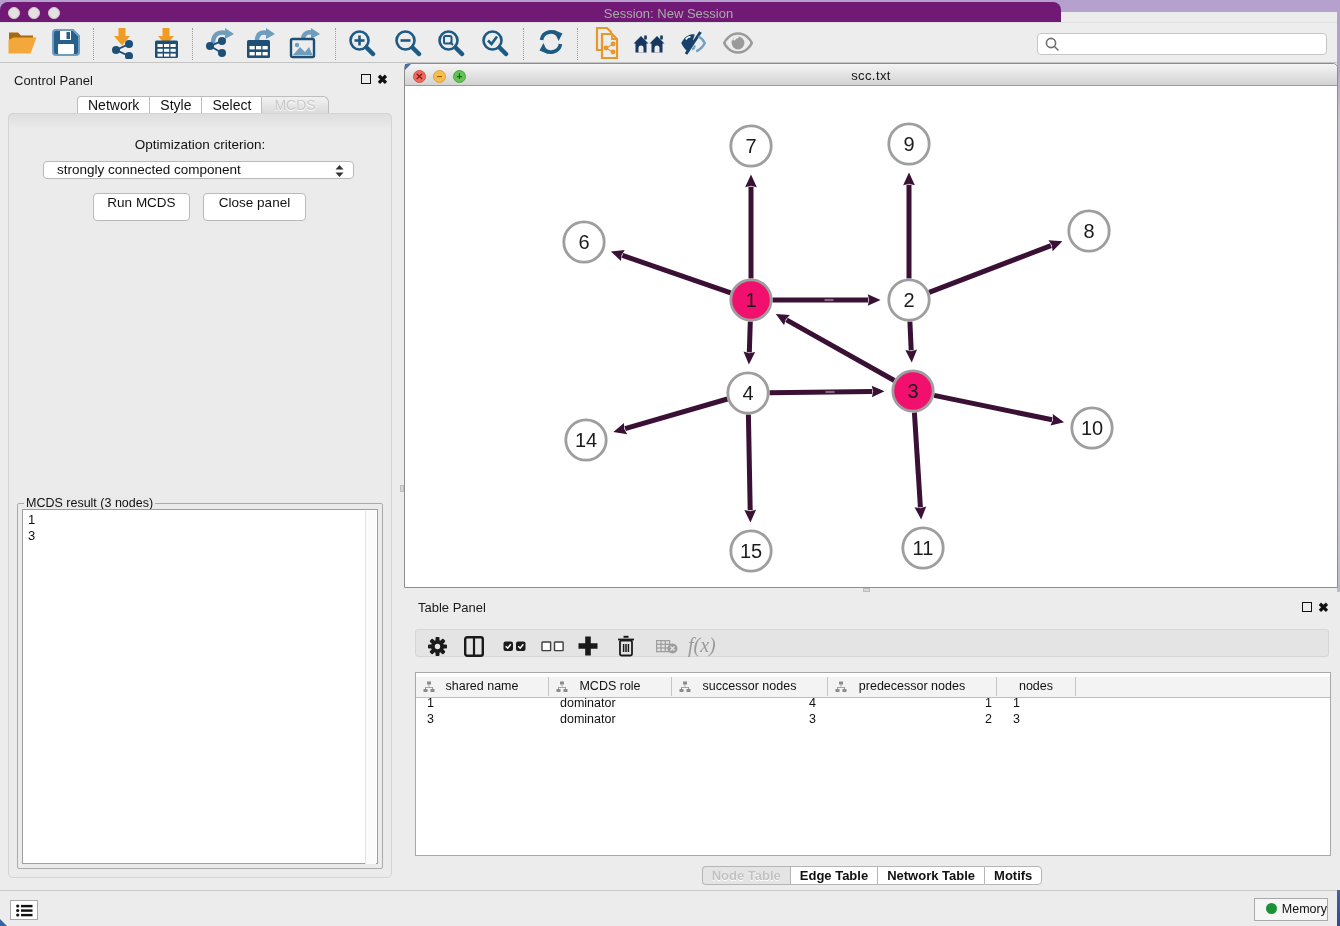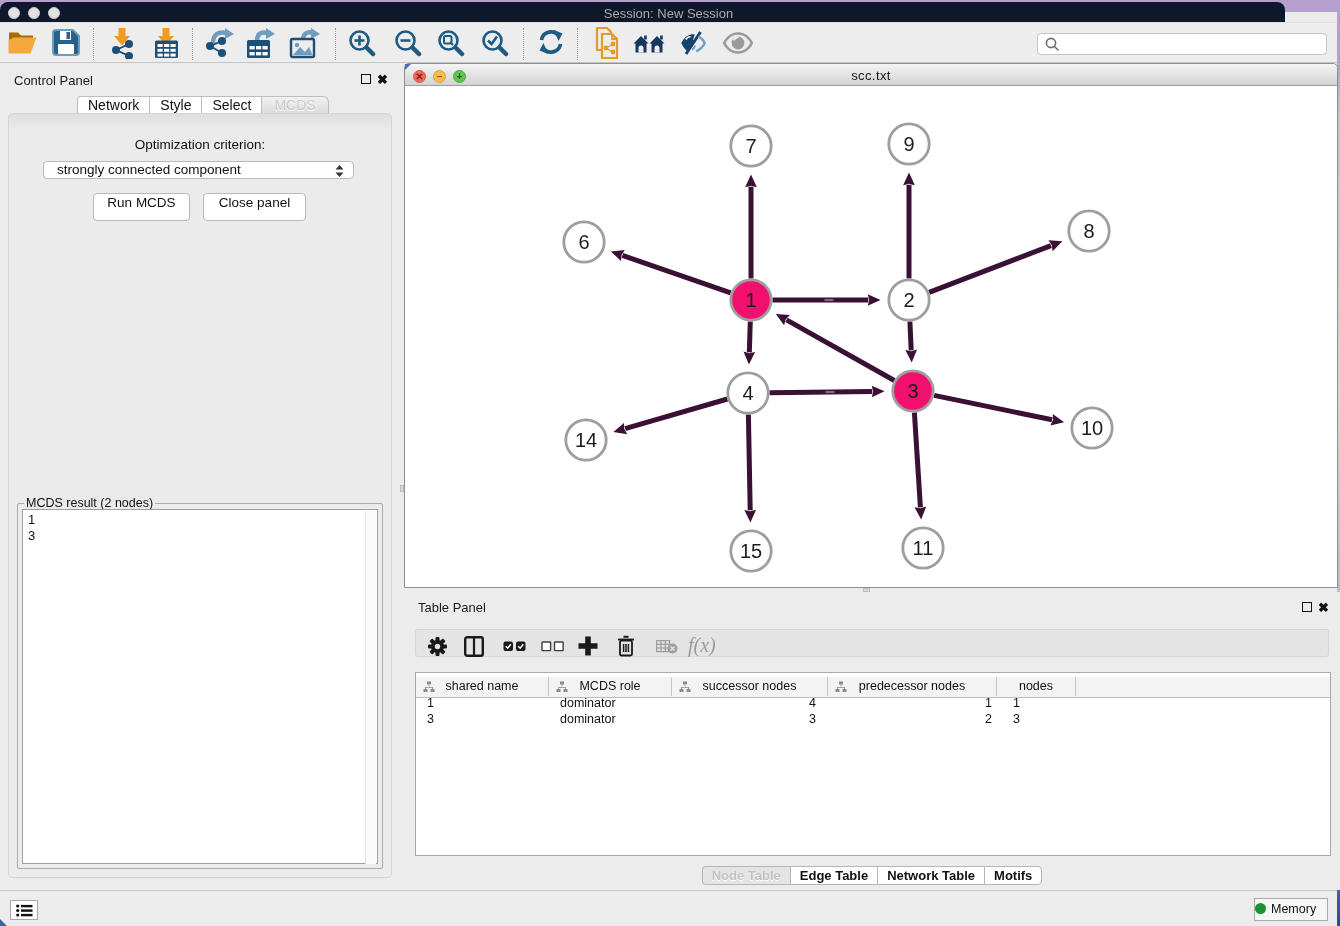--- a/index.html
+++ b/index.html
@@ -2,21 +2,21 @@
 <html><head>
 <meta charset="utf-8">
 <style>
 * { margin:0; padding:0; box-sizing:border-box; }
 html,body { width:1340px; height:926px; overflow:hidden; }
 body { font-family:"Liberation Sans", sans-serif; background:#ececec; position:relative; }
 .abs { position:absolute; }
 
 #purpletop { left:0; top:0; width:1340px; height:12px; background:#b5a0ce; }
 #rightstrip { right:0; top:0; width:3px; height:926px; background:linear-gradient(#b5a0ce, #b0a3c8 60px, #c9c3cf 120px, #d8d4da 400px, #9aa0b8 820px, #41589a 900px, #2e4a90); }
-#titlebar { left:0; top:2px; width:1285px; height:20px; background:#0f172a; border-radius:8px 8px 0 0; }
+#titlebar { left:0; top:2px; width:1061px; height:20px; background:#701a75; border-radius:8px 8px 0 0; }
 .tl { position:absolute; top:5px; width:12px; height:12px; border-radius:50%; background:#e3e1e2; border:1px solid #cdcbcc; }
 #apptitle { position:absolute; top:4px; left:0; width:1337px; text-align:center; font-size:13px; color:#ababab; }
 #toolbar { left:0; top:22px; width:1337px; height:41px; background:#ededed; border-top:1px solid #e0e0e0; border-bottom:1px solid #c4c4c4; }
 .tsep { position:absolute; top:5px; height:32px; width:0; border-left:1px dotted #9a9a9a; }
 .ticon { position:absolute; top:4px; }
 #searchbox { position:absolute; left:1037px; top:10px; width:290px; height:22px; background:#fff; border:1px solid #c6c6c6; border-radius:4px; }
 
 #cpanel { left:0; top:63px; width:402px; height:827px; background:#ececec; }
 .panehead { font-size:13px; color:#1a1a1a; }
 .sqicon { position:absolute; width:10px; height:10px; border:1.6px solid #111; background:transparent; }
@@ -47,21 +47,21 @@
 .thtext { position:absolute; top:2px; width:100%; text-align:center; }
 .trow { position:absolute; left:0; width:918px; height:16px; font-size:12.5px; color:#111; }
 .tcell { position:absolute; top:1px; }
 #btabs { position:absolute; left:0; top:274px; width:936px; height:19px; display:flex; justify-content:center; font-size:13px; font-weight:bold; }
 .btab { background:#fff; border:1px solid #b5b5b5; border-right:none; padding:0 9px; line-height:17px; color:#111; }
 .btab.sel { background:#e4e4e4; color:#c2c2c2; text-shadow:0 1px 0 #fff; border-radius:4px 0 0 4px; }
 .btab.last { border-right:1px solid #b5b5b5; border-radius:0 4px 4px 0; }
 
 #statusbar { left:0; top:890px; width:1337px; height:36px; background:#ececec; border-top:1px solid #c8c8c8; }
 #listbtn { position:absolute; left:10px; top:9px; width:28px; height:20px; background:#fff; border:1px solid #a9a9a9; }
-#membtn { position:absolute; right:9px; top:7px; width:74px; height:23px; background:#f6f6f6; border:1px solid #a9a9a9; font-size:12.5px; color:#111; text-align:left; line-height:21px; }
+#membtn { position:absolute; right:9px; top:7px; width:74px; height:23px; background:#f6f6f6; border:1px solid #a9a9a9; font-size:12.5px; color:#111; text-align:right; line-height:21px; }
 </style>
 </head>
 <body>
 <div class="abs" id="rightstrip"></div>
 <div class="abs" id="purpletop"></div>
 <div class="abs" id="titlebar">
   <div class="tl" style="left:8px;"></div>
   <div class="tl" style="left:28px;"></div>
   <div class="tl" style="left:48px;"></div>
   <div id="apptitle">Session: New Session</div>
@@ -233,21 +233,21 @@
     <div id="optlabel">Optimization criterion:</div>
     <div id="optselect">strongly connected component
       <svg width="11" height="14" viewBox="0 0 11 14" style="position:absolute;right:8px;top:2px;">
         <path d="M1.5 5.5 L5.5 1 L9.5 5.5 Z" fill="#333"></path>
         <path d="M1.5 8.5 L5.5 13 L9.5 8.5 Z" fill="#333"></path>
       </svg>
     </div>
     <div class="btn" style="left:85px;top:80px;width:97px;">Run MCDS</div>
     <div class="btn" style="left:195px;top:80px;width:103px;">Close panel</div>
     <div id="fieldset">
-      <div id="fieldlegend">MCDS result (2 nodes)</div>
+      <div id="fieldlegend">MCDS result (3 nodes)</div>
       <div id="mcdslist">
         <div style="padding:2px 0 0 5px;line-height:16px;">1<br>3</div>
         <div id="mcdsscroll"></div>
       </div>
     </div>
   </div>
 </div>
 <div class="abs" id="netwin">
   <div id="nettitle">
       <svg width="6" height="6" style="position:absolute;left:0;top:0;">

